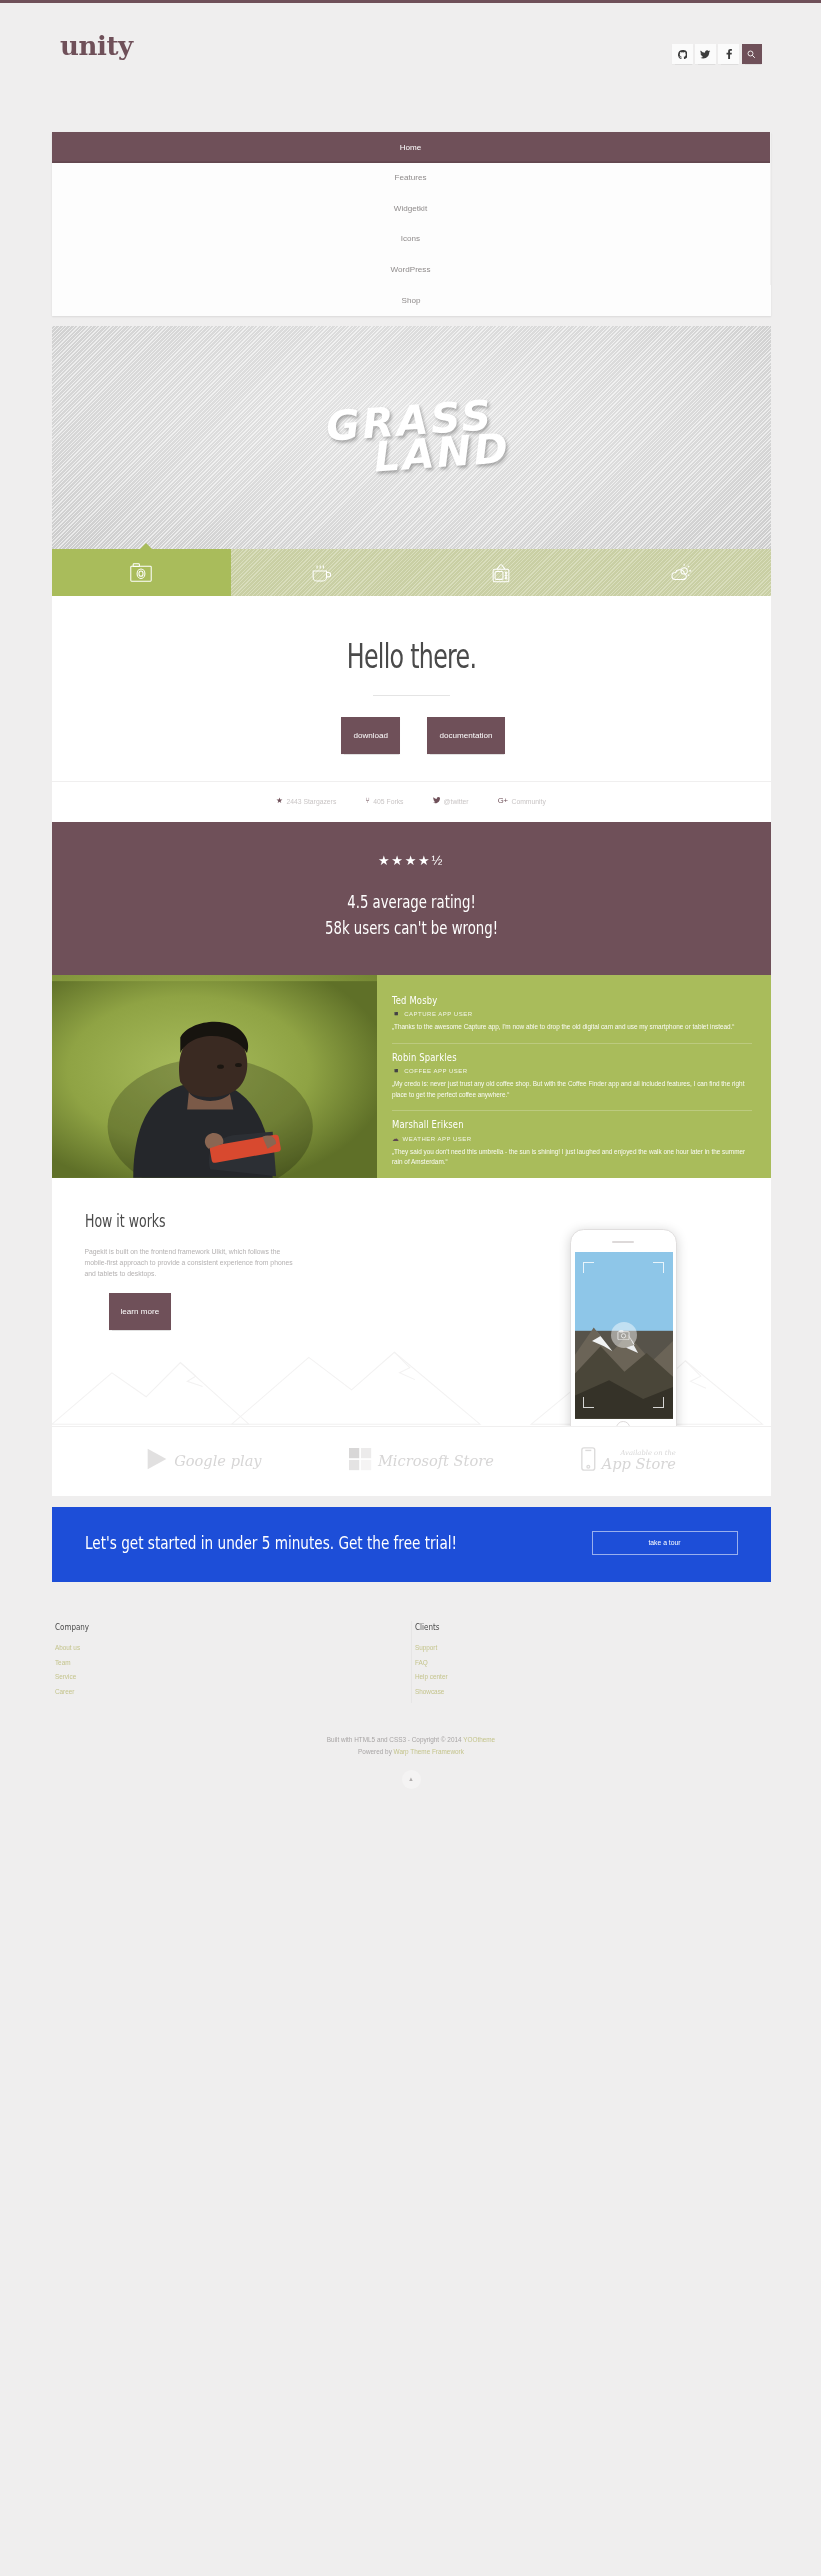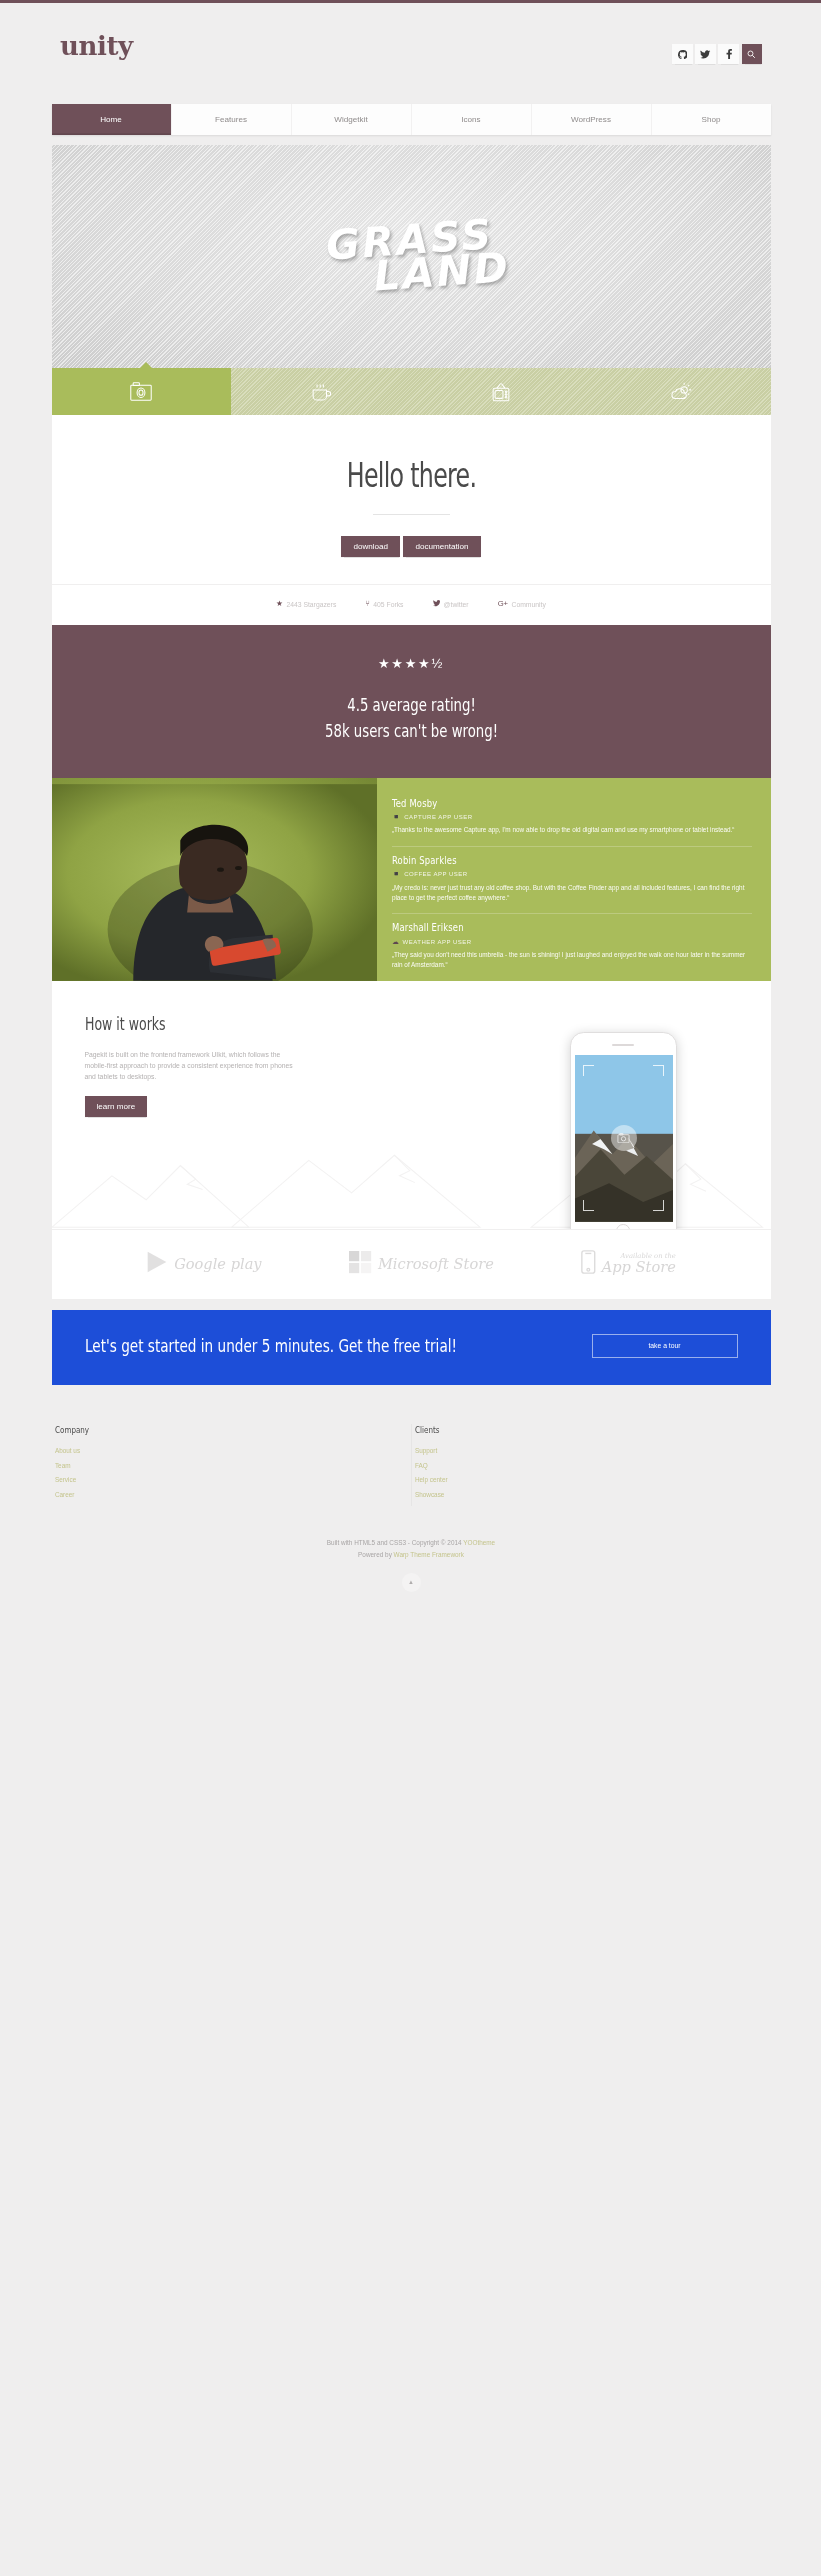--- a/index.html
+++ b/index.html
@@ -7,40 +7,40 @@
     width: 822px;
     background: #efeeee;
     font-family: "Liberation Sans", sans-serif;
   }
   body { padding: 0 0 0 0; }
 
   .page { width: 822px; margin: 0 auto; background: #efeeee; position: relative; }
   .topline { height: 3.4px; background: #6f5059; width: 100%; }
 
   
-  .header { height: 101px; position: relative; }
+  .header { height: 129px; position: relative; }
   .logo {
     position: absolute; left: 60px; top: 28px;
     font-family: "DejaVu Serif", serif;
     font-weight: bold; font-size: 26px; color: #6f5059;
     letter-spacing: -0.4px;
   }
   .social { position: absolute; right: 60px; top: 41px; display: flex; gap: 2.6px; }
   .sbtn {
     width: 20.5px; height: 19.7px; background: #fbfbfb;
     display: flex; align-items: center; justify-content: center;
     box-shadow: 0 0.9px 0.9px rgba(0,0,0,.07);
   }
   .sbtn svg { display: block; }
   .sbtn.search { background: #6f5059; }
 
   
   .nav {
     display: flex; width: 719px; margin: 0 auto;
-    background: #fdfdfd; box-shadow: 0 0.9px 1.7px rgba(0,0,0,.09);
+    background: #fdfdfd; box-shadow: 0 0.9px 1.7px rgba(0,0,0,.09); flex-direction: column;
   }
   .nav-item {
     flex: 1; text-align: center; line-height: 22px;
     padding: 4.3px 0; font-size: 8.1px; color: #8f8b8b;
     border-right: 0.9px solid #f2f1f1;
   }
   .nav-item:last-child { border-right: none; }
   .nav-item.active {
     background: #6f5059; color: #fff;
     box-shadow: inset 0 -1.7px 0 rgba(0,0,0,.1);
@@ -84,22 +84,23 @@
   .hello h1 {
     font-family: "DejaVu Sans Condensed","Liberation Sans Narrow","Liberation Sans", sans-serif;
     font-size: 33px; font-weight: normal; color: #4a4a4a; letter-spacing: -0.9px;
     transform: scaleX(.8); transform-origin: center;
   }
   .hr-small { width: 77px; height: 0.9px; background: #e4e4e4; margin: 19px auto 15.4px; }
   .hello p { font-size: 8.6px; color: #bdbdbd; line-height: 14.6px; max-width: 368px; margin: 0 auto; }
   .btnrow { margin-top: 20.5px; display: flex; gap: 3.4px; justify-content: center; }
   .btn {
     background: #6f5059; color: #fff; font-size: 8.1px;
-    padding: 6px 12px; display: inline-block;
+    padding: 14px 12px; display: inline-block;
     box-shadow: 0 0.9px 0.9px rgba(0,0,0,.12);
+    margin-left: 24px;
   }
   .stats-sep { width: 719px; margin: 0 auto; height: 0.9px; background: #f0efef; }
   .stats {
     width: 719px; margin: 0 auto; background: #fff; padding: 15.4px 0 17px;
     display: flex; justify-content: center; gap: 29px; font-size: 6.8px; color: #c9c5c5;
   }
   .stat { display: flex; align-items: center; gap: 3.4px; }
   .stat .ic { color: #6f5059; font-size: 7.7px; line-height: 1; }
 
   

